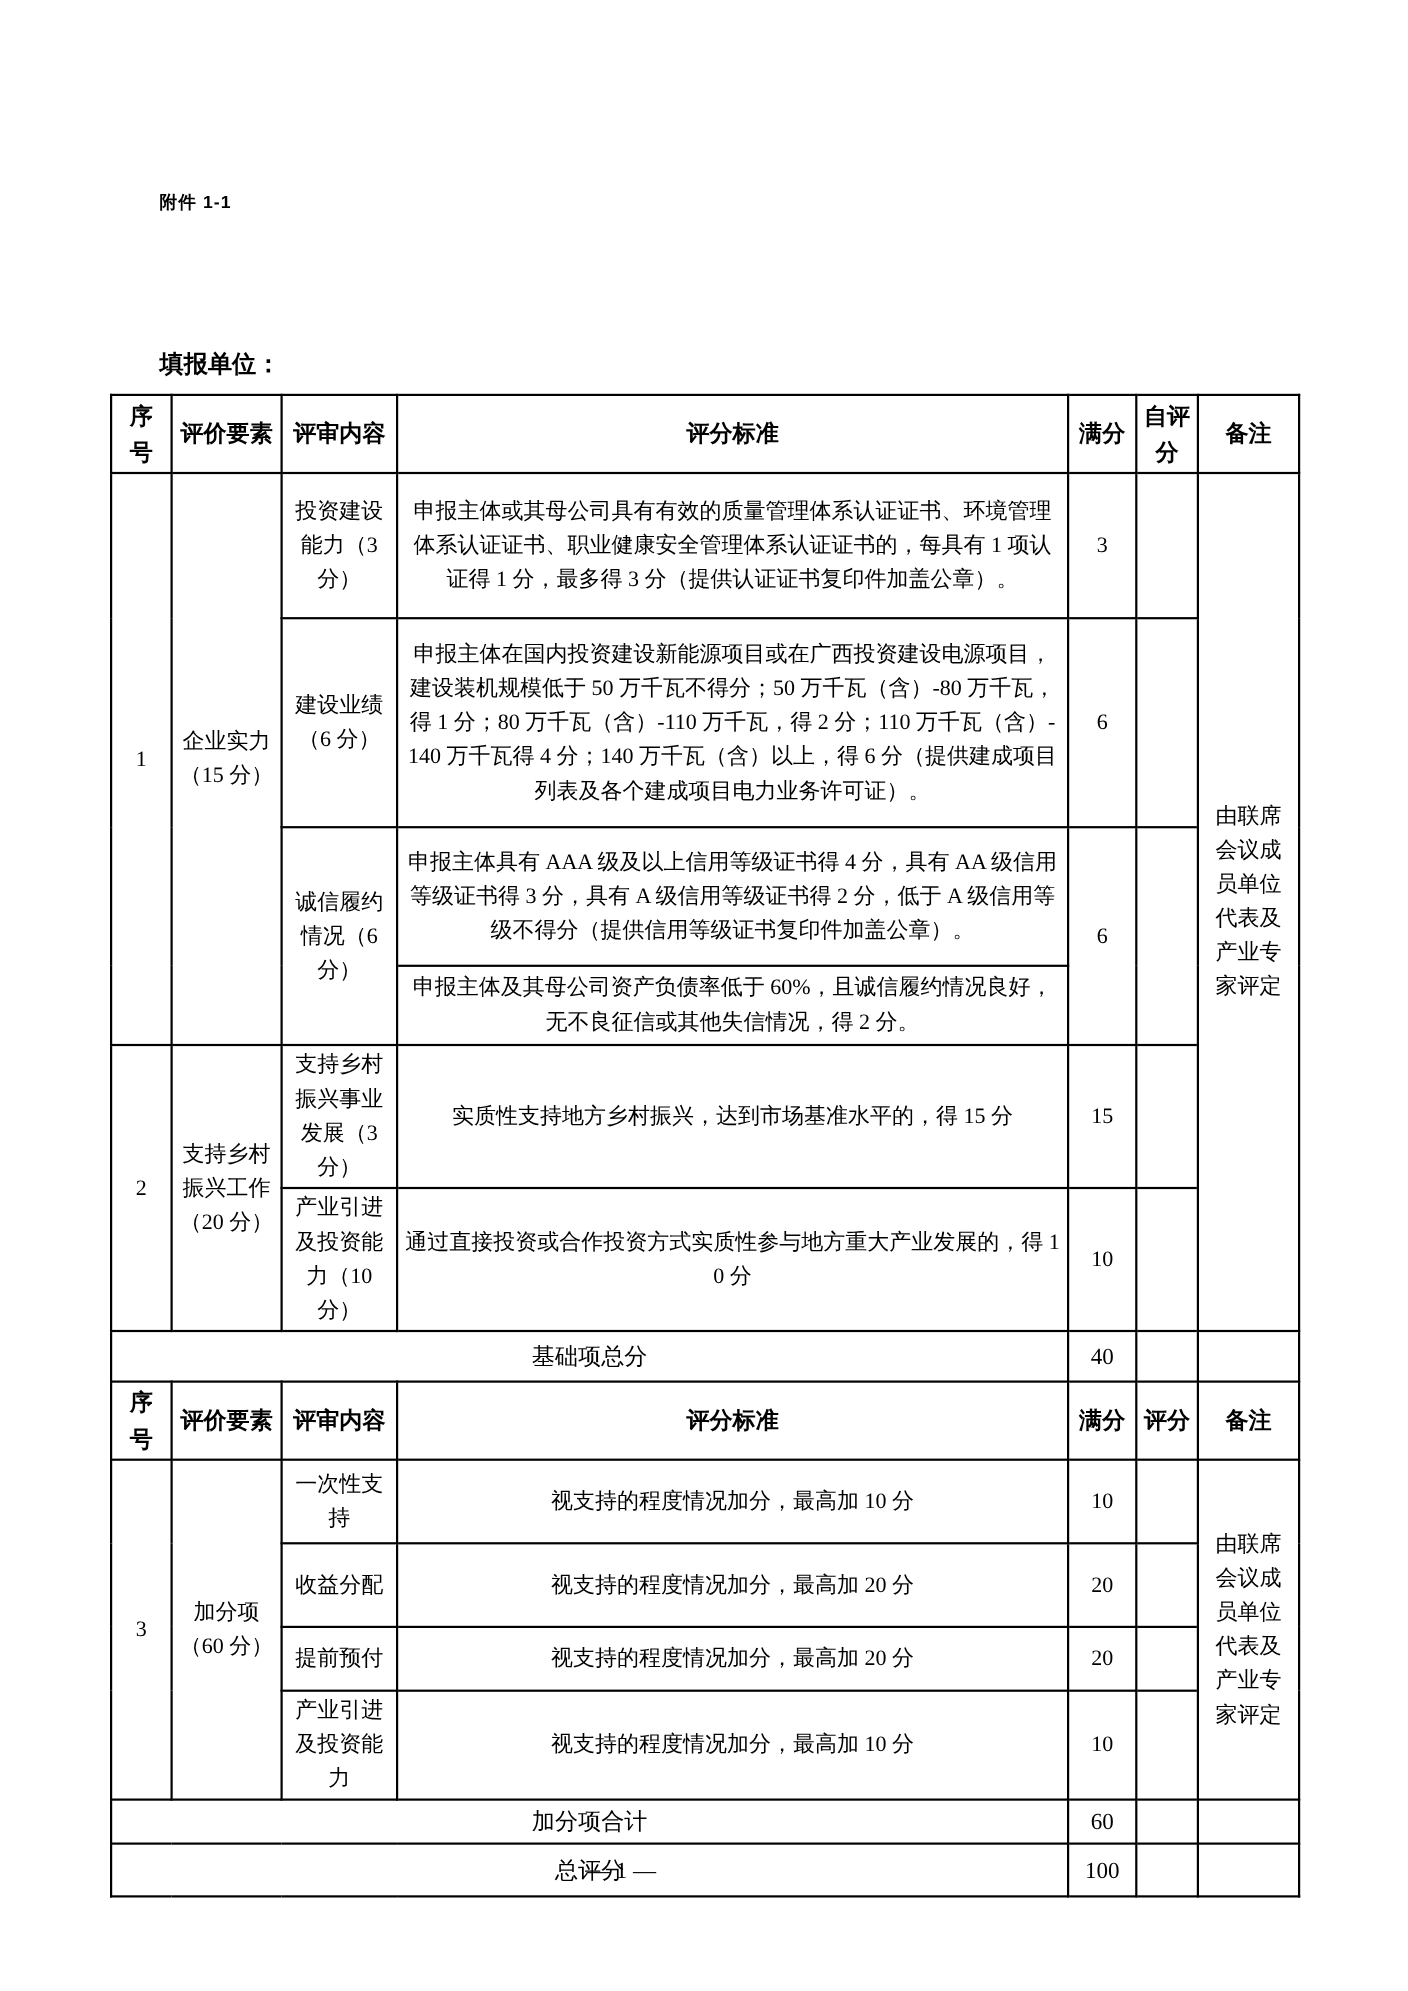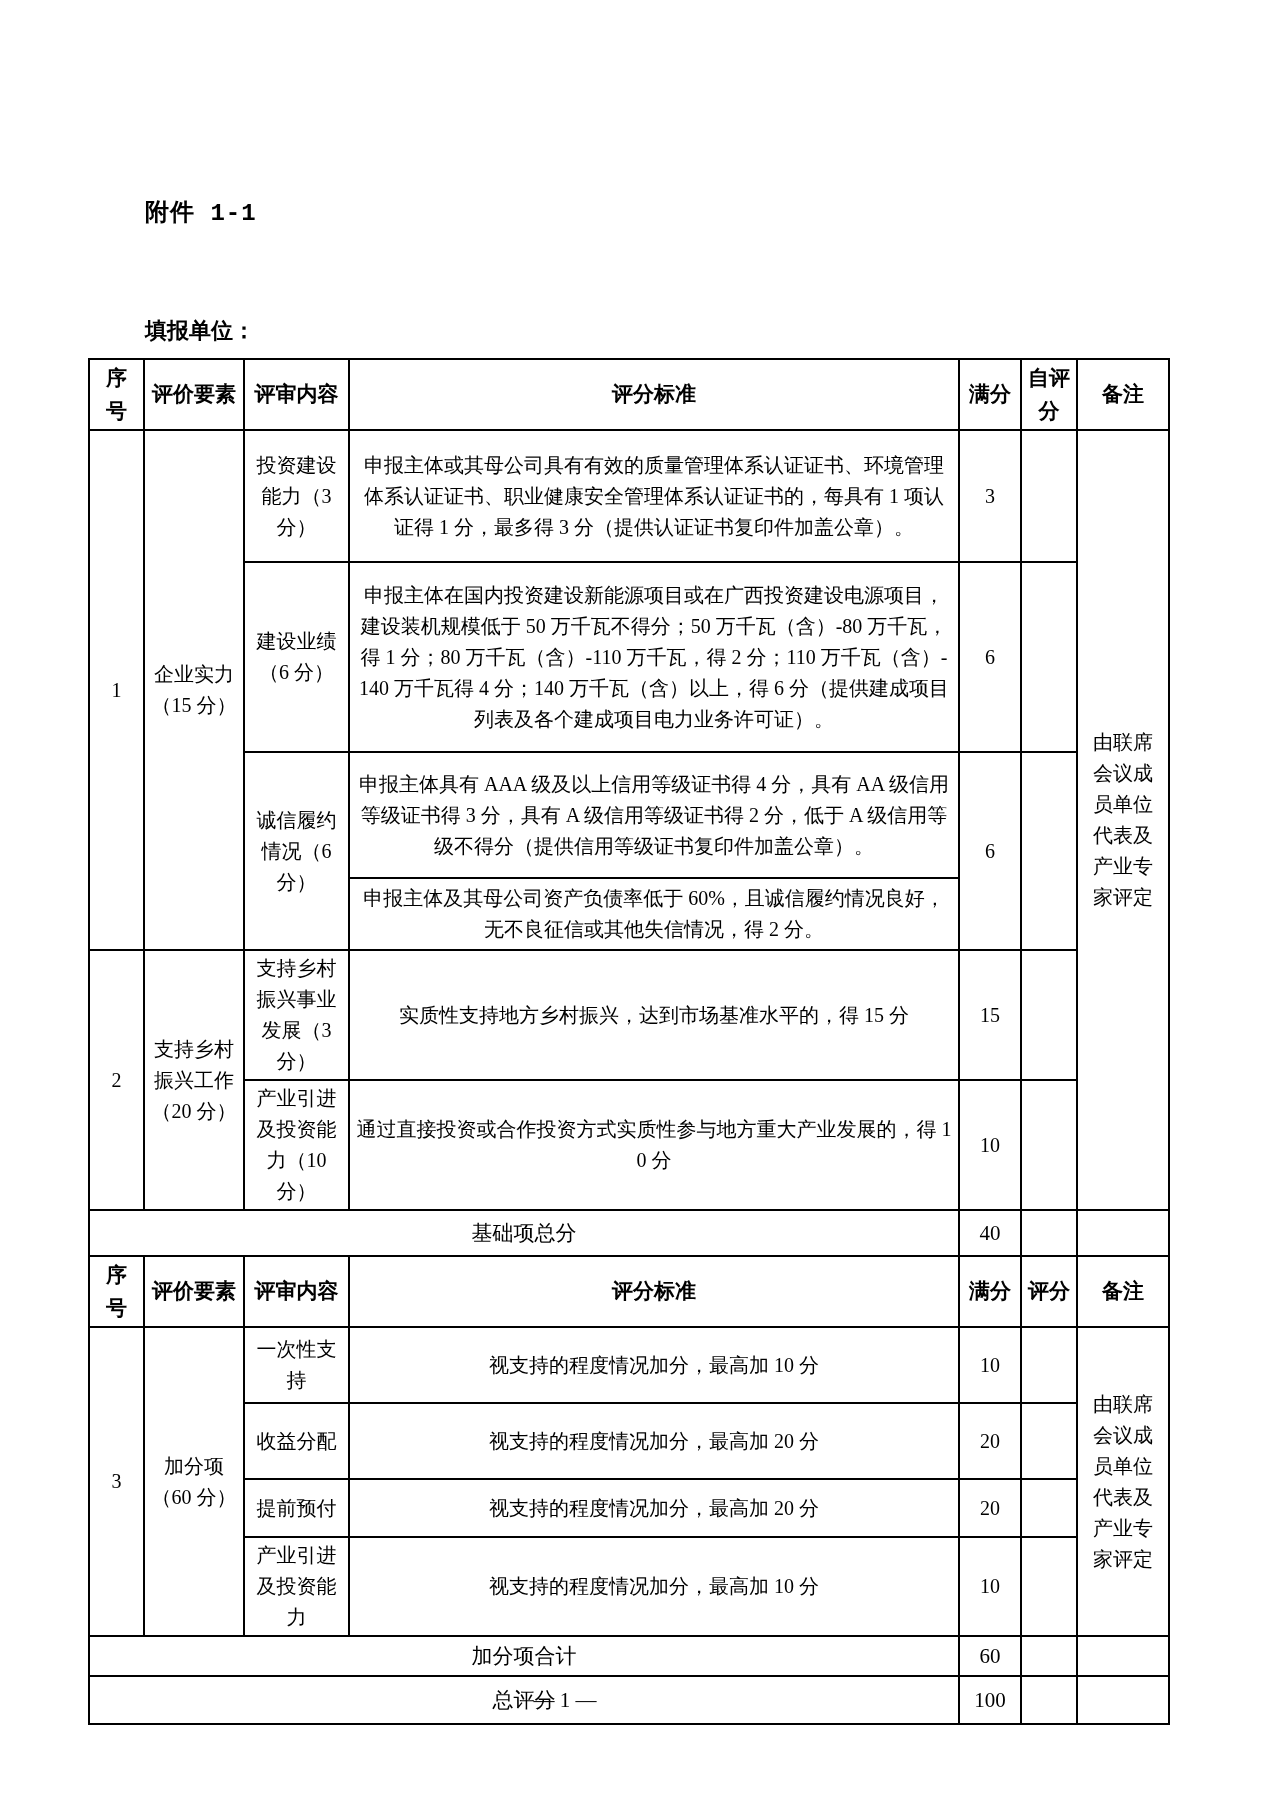--- a/index.html
+++ b/index.html
@@ -7,24 +7,24 @@
     position: relative;
     width: 1280px;
     height: 1810px;
     background: #ffffff;
     font-family: "Liberation Serif", "DejaVu Serif", serif;
     color: #000;
     overflow: hidden;
   }
   .attachment {
     position: absolute;
-    left: 145px; top: 196px;
-    font-family: Liberation Mono, monospace;
+    left: 145px; top: 174px;
+    font-family: Liberation Sans, sans-serif;
     font-weight: 600;
-    font-size: 24px;
+    font-size: 16px;
     letter-spacing: 1px;
   }
   .doc-title {
     position: absolute;
     left: 100px; top: 245px;
     width: 930px;
     text-align: center;
     font-family: "Liberation Sans", "DejaVu Sans", sans-serif;
     font-weight: 700;
     font-size: 40px;
@@ -34,21 +34,21 @@
   .fill-unit {
     position: absolute;
     left: 145px; top: 316px;
     font-family: "Liberation Sans", "DejaVu Sans", sans-serif;
     font-weight: 700;
     font-size: 22px;
     text-align: center;
   }
   table.score-table {
     position: absolute;
-    left: 88px; top: 358px;
+    left: 100px; top: 358px;
     width: 1080px;
     border-collapse: collapse;
     table-layout: fixed;
     font-size: 20px;
   }
   .score-table td, .score-table th {
     border: 2px solid #000;
     vertical-align: middle;
     text-align: center;
     padding: 2px 6px;

